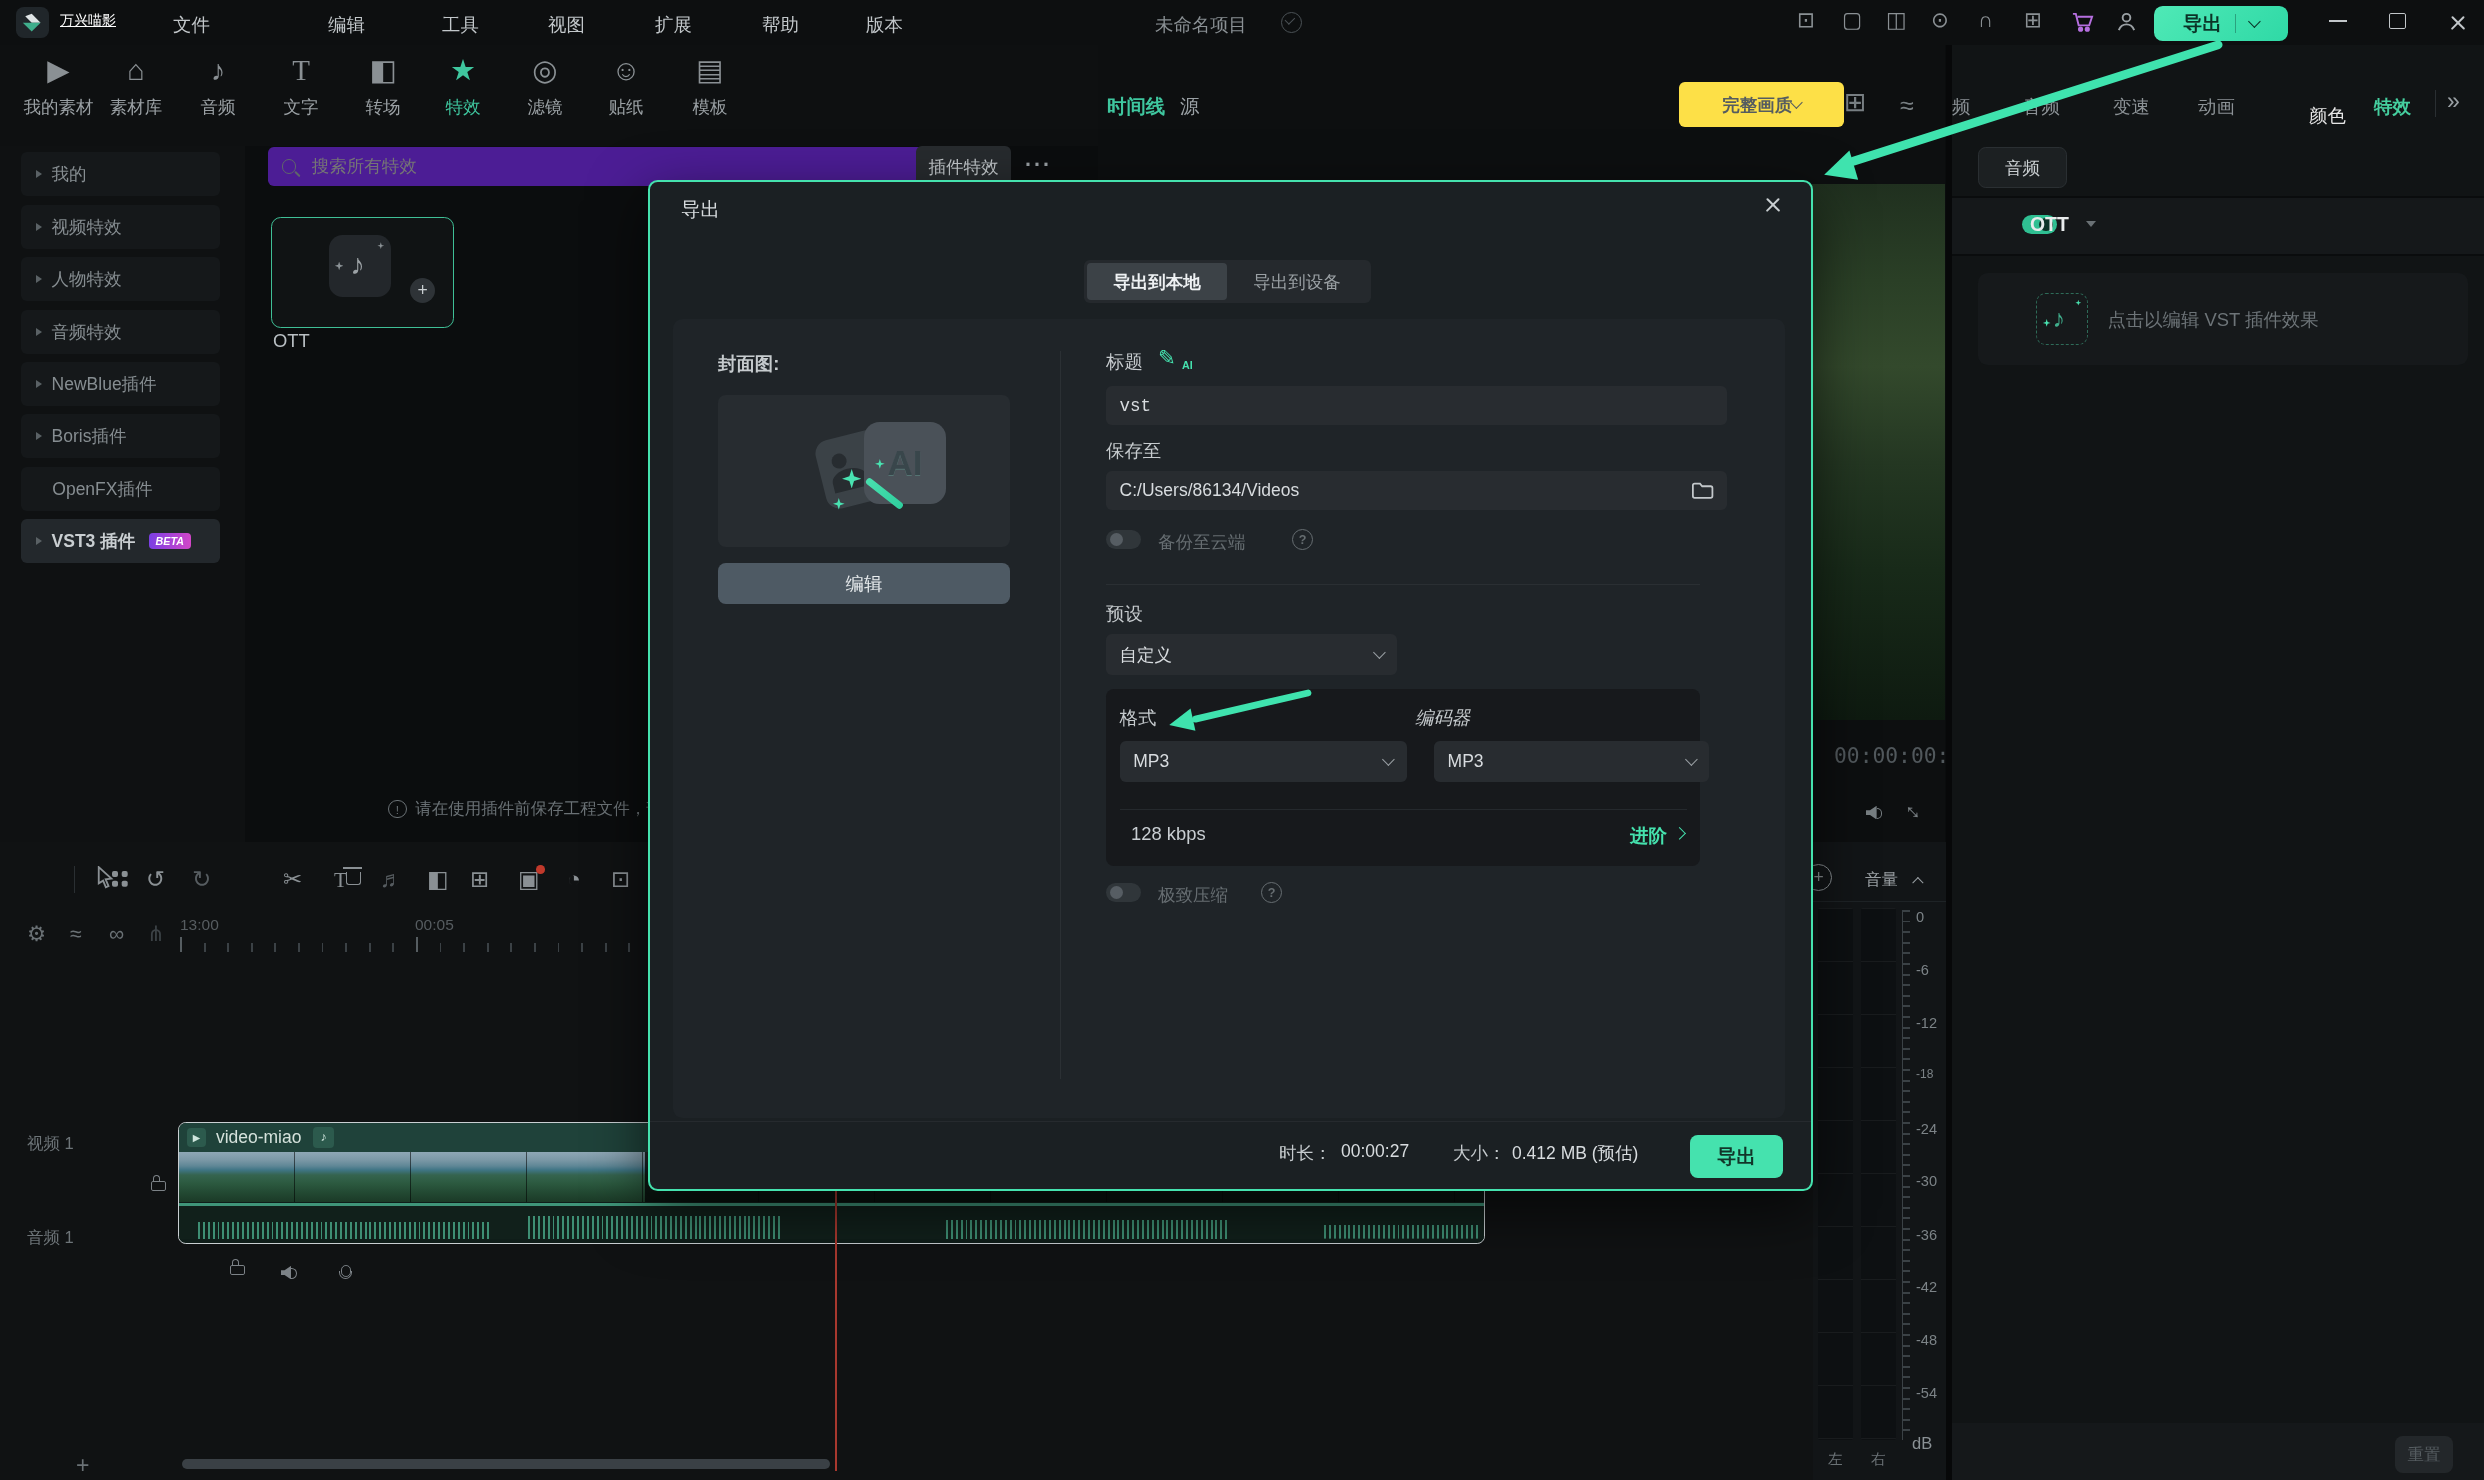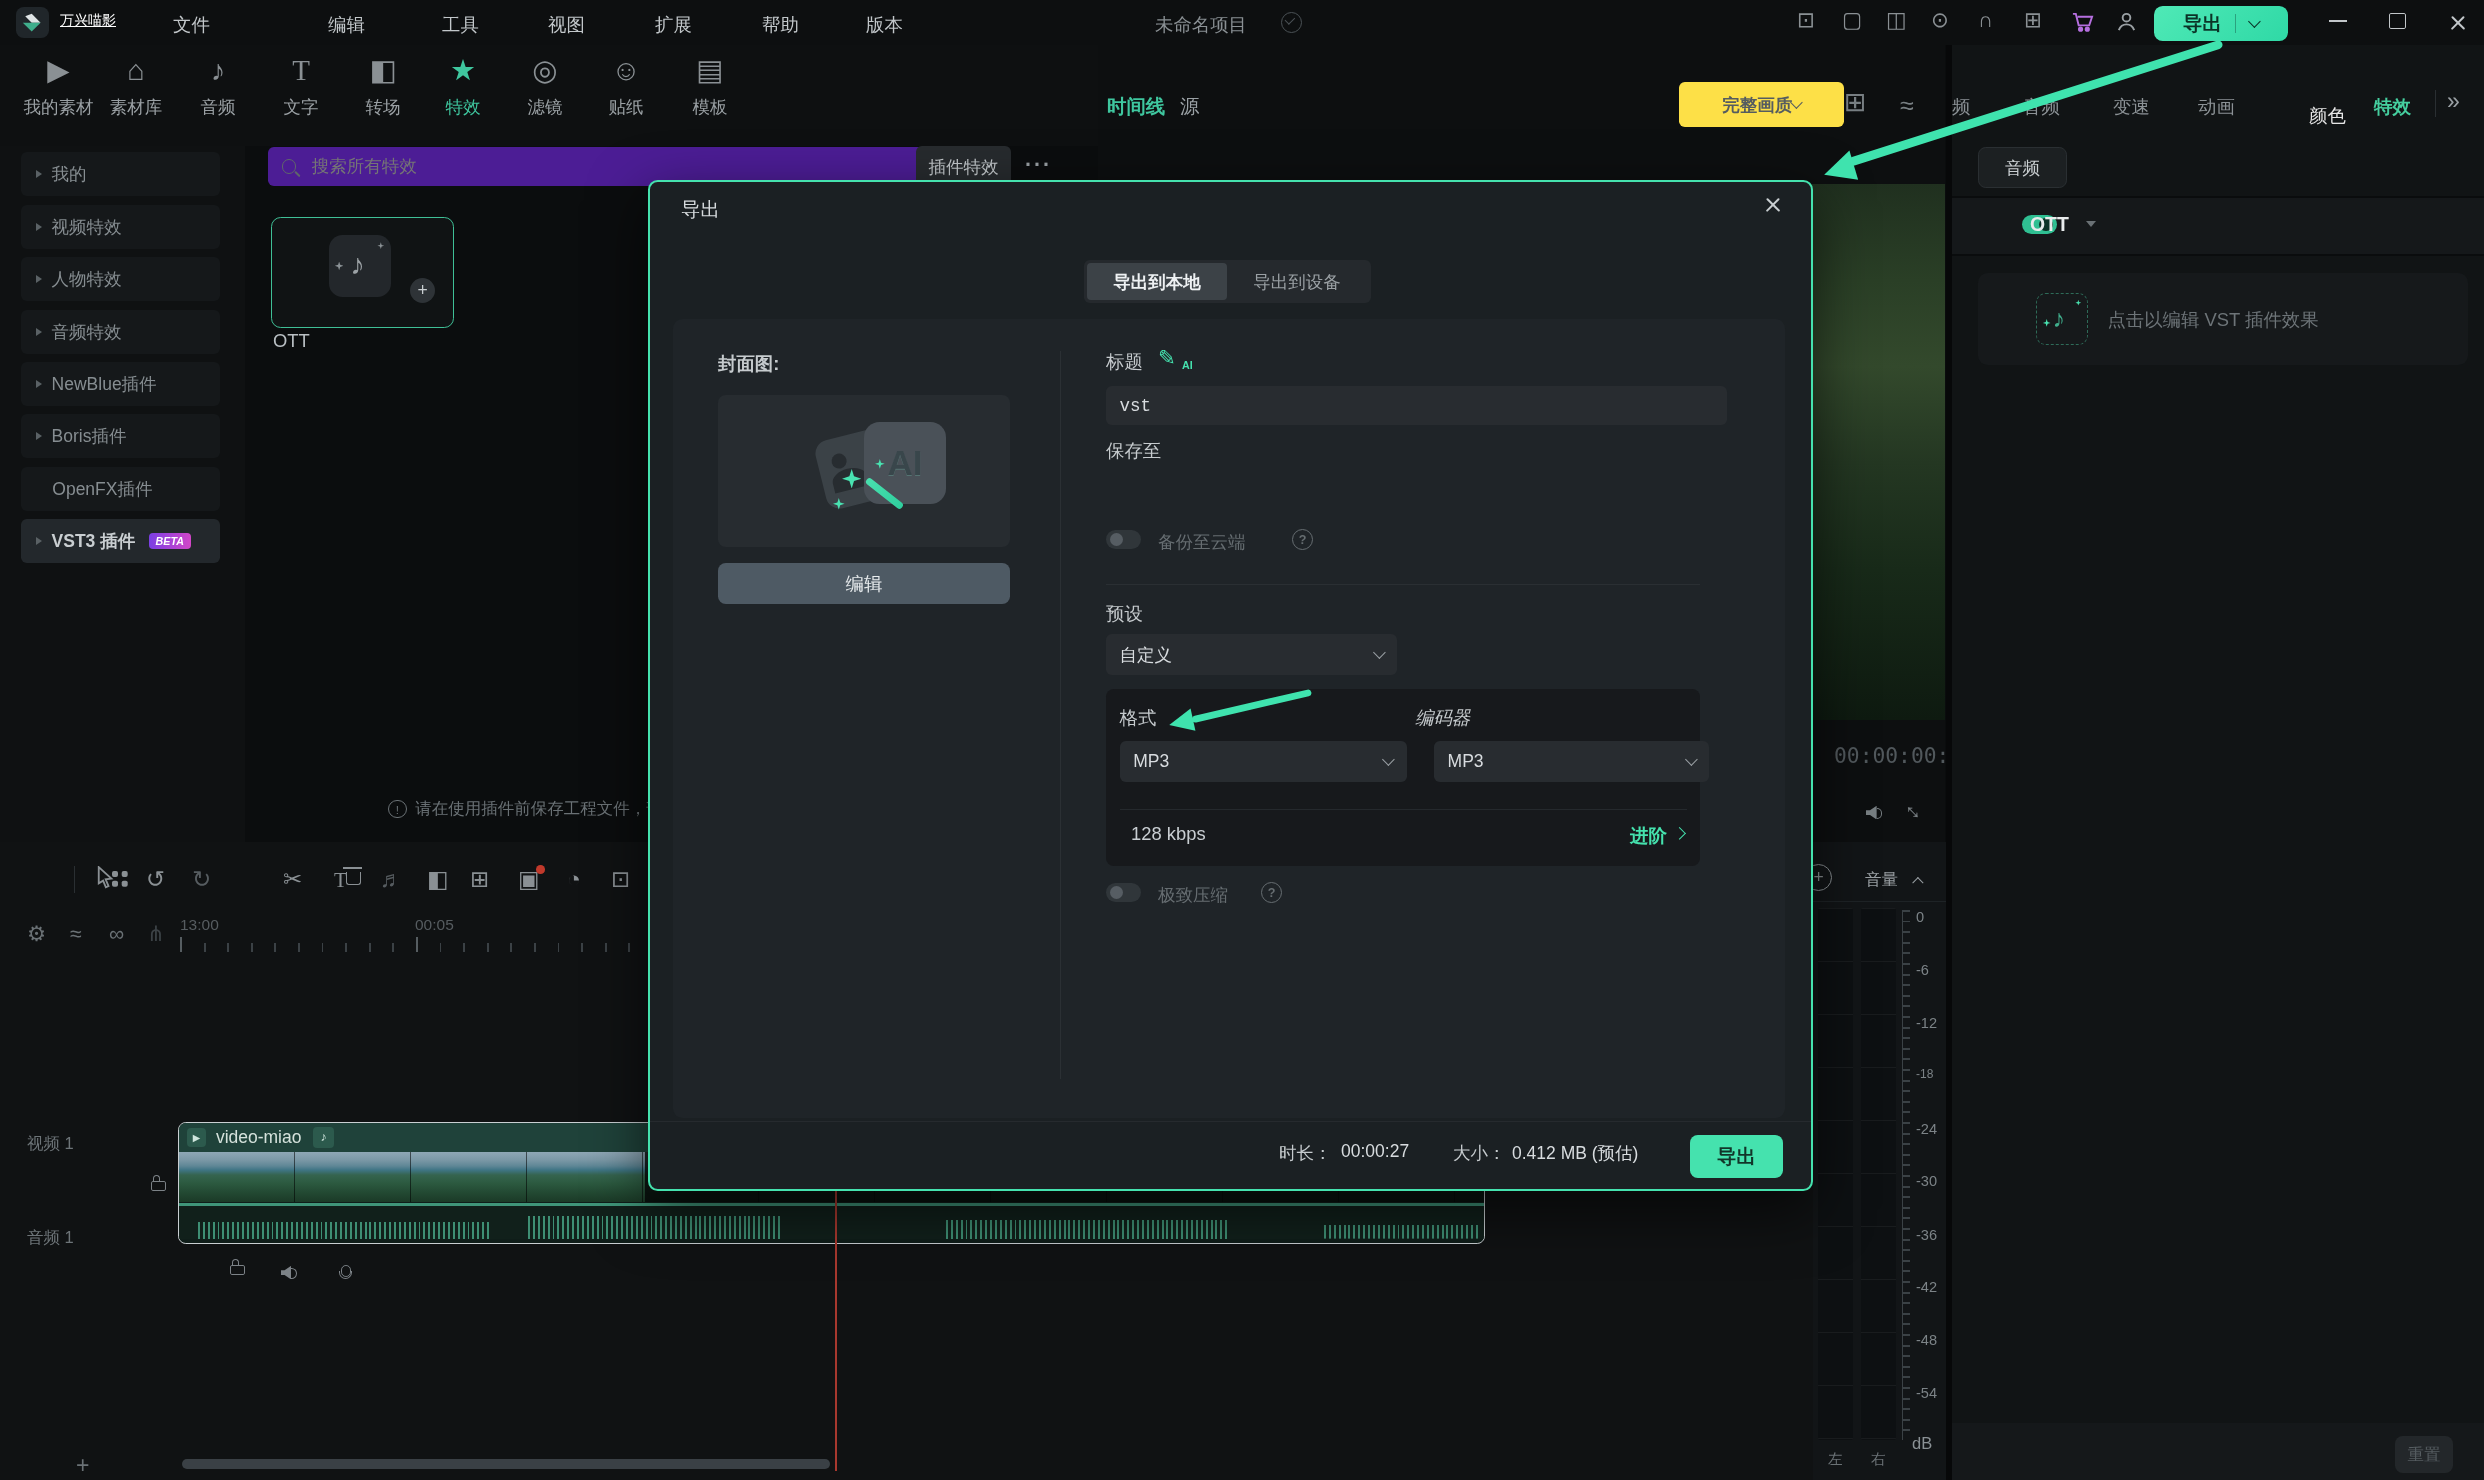--- a/index.html
+++ b/index.html
@@ -399,20 +399,26 @@
     </div>
     <div style="position:absolute;left:68px;top:381px;width:292px;height:41px;background:#4e5a64;border-radius:7.8px;display:flex;align-items:center;justify-content:center;">
       <span style="font-size:18.4px;color:#e8ecee;">编辑</span>
     </div>
 
     <div class="dlg-lbl" style="left:456px;top:167px;">标题</div>
     <span style="position:absolute;left:508px;top:163px;font-size:21.3px;color:#45e2ae;">✎</span>
     <span style="position:absolute;left:532px;top:177px;font-size:10.7px;font-weight:bold;color:#45e2ae;">AI</span>
     <input class="inp" style="left: 456px; top: 204px; width: 594px; height: 39px;" value="vst">
     <div class="dlg-lbl" style="left:456px;top:256px;">保存至</div>
+    <div class="dd" style="left:456px;top:289px;width:594px;height:39px;">
+      <span>C:/Users/86134/Videos</span>
+      <svg width="21.3" height="19.4" viewBox="0 0 24 20" fill="none" stroke="#c3c8cb" stroke-width="2">
+        <path d="M1 4a2 2 0 0 1 2-2h6l2.5 3H21a2 2 0 0 1 2 2v9a2 2 0 0 1-2 2H3a2 2 0 0 1-2-2z"></path>
+      </svg>
+    </div>
     <span class="toggle" style="position:absolute;left:456px;top:348px;">
         <span class="knob"></span>
       </span>
     <span style="position:absolute;left:508px;top:348px;font-size:17.5px;color:#666d71;">备份至云端</span>
     <span class="qmark" style="position:absolute;left:642px;top:347px;">?</span>
     <div style="position:absolute;left:456px;top:402px;width:594px;height:1px;background:#2a2f33;"></div>
 
     <div class="dlg-lbl" style="left:456px;top:419px;">预设</div>
     <div class="dd" style="left:456px;top:452px;width:264px;height:41px;">
       <span>自定义</span>

